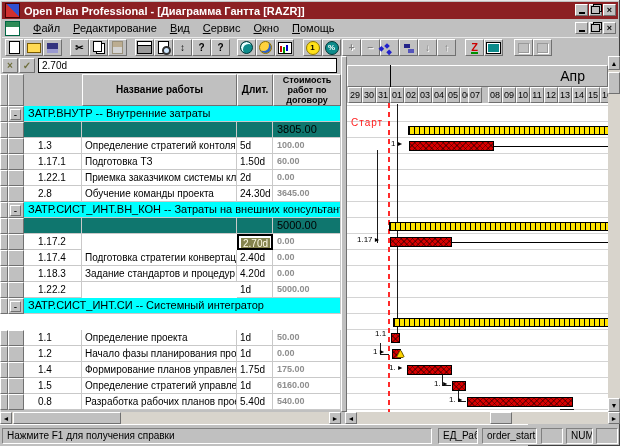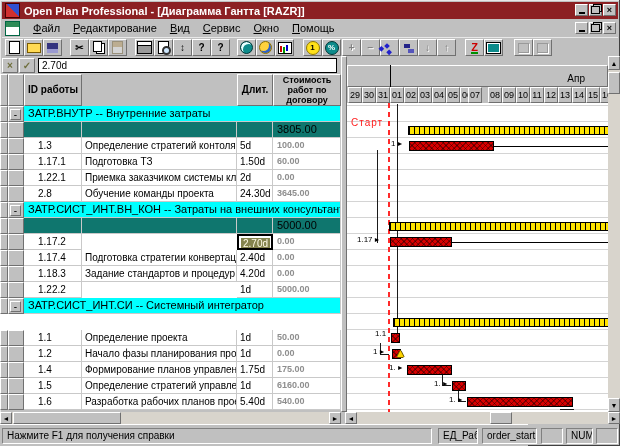--- a/index.html
+++ b/index.html
@@ -72,21 +72,21 @@
   .gtitle{left:24px;width:317px;background:#00ffff;padding-left:4px;font-size:11px;}
   .gtotal{font-size:11px;font-weight:normal;color:#000;}
   .minusbtn{position:absolute;left:1px;top:2px;width:11px;height:11px;font-size:10px;line-height:9px;text-align:center;color:#000;}
   .selcell{border:2px solid #000;border-right:2px solid #000;border-bottom:2px solid #000;background:#fff;padding-left:2px;}
   .selval{background:#84834d;color:#fffbe6;padding:0 2px;}
   
   #splitter{left:341px;top:56px;width:6px;height:356px;background:#c0c0c0;border:1px solid;border-color:#ffffff #707070 #707070 #ffffff;box-sizing:border-box;}
   
   #gpane{left:347px;top:56px;width:261px;height:356px;background:#c0c0c0;overflow:hidden;}
   #gmonth{position:absolute;left:0;top:9px;width:261px;height:22px;background:#c0c0c0;border:1px solid;border-color:#fff #707070 #707070 #fff;box-sizing:border-box;}
-  #gmonth-label{position:absolute;right:22px;bottom:2px;font-size:10px;color:#000;}
+  #gmonth-label{position:absolute;right:22px;bottom:2px;font-size:14px;color:#000;}
   #gmonthline{position:absolute;left:43px;top:9px;width:1px;height:38px;background:#000;}
   .dcell{position:absolute;top:31px;width:14px;height:16px;border:1px solid;border-color:#fff #707070 #707070 #fff;
          background:#c0c0c0;box-sizing:border-box;font-size:9px;text-align:center;line-height:14px;color:#000;}
   #gbody{position:absolute;left:0;top:47px;width:261px;height:309px;background:#fff;overflow:hidden;
          background-image:repeating-linear-gradient(180deg,#d4d4d4 0 1px,transparent 1px 16px);
          background-position:0 2px;}
   #redline{position:absolute;left:41px;top:0;width:2px;height:309px;
            background:repeating-linear-gradient(180deg,#ff2a2a 0 5px,rgba(255,42,42,0) 5px 9px);}
   .vconn{position:absolute;width:1px;background:#1a1a1a;}
   .hconn{position:absolute;height:1px;background:#1a1a1a;}
@@ -236,21 +236,21 @@
   <div id="edit-cancel" class="abs raised">
       <span>×</span>
     </div>
   <div id="edit-ok" class="abs raised">
       <span>✓</span>
     </div>
   <input id="edit-input" class="abs" value="2.70d" style="">
 
   <div class="hcell" style="left:0;width:8px"></div>
   <div class="hcell" style="left:8px;width:16px"></div>
-  <div class="hcell" style="left:24px;width:58px">ID работы</div>
+  <div class="hcell" style="left:82px;width:155px">Название работы</div>
   <div class="hcell" style="left:237px;width:36px">Длит.</div>
   <div class="hcell" style="left:273px;width:68px;font-size:9px">Стоимость работ по договору</div>
 
   <div id="rows" class="abs">
 
     <div class="trow" style="top:0">
       <div class="cell s1"></div>
       <div class="cell s2">
           <div class="minusbtn raised">-</div>
         </div>
@@ -378,21 +378,21 @@
       <div class="cell s1"></div>
       <div class="cell s2"></div>
       <div class="cell cid">1.5</div>
       <div class="cell cnm">Определение стратегий управления р</div>
       <div class="cell cdu">1d</div>
       <div class="cell cco">6160.00</div>
     </div>
     <div class="trow" style="top:288px">
       <div class="cell s1"></div>
       <div class="cell s2"></div>
-      <div class="cell cid">1.6</div>
+      <div class="cell cid">0.8</div>
       <div class="cell cnm">Разработка рабочих планов проекта</div>
       <div class="cell cdu">5.40d</div>
       <div class="cell cco">540.00</div>
     </div>
   </div>
 
   <div id="splitter" class="abs"></div>
 
   <div id="gpane" class="abs">
     <div id="gmonth">

